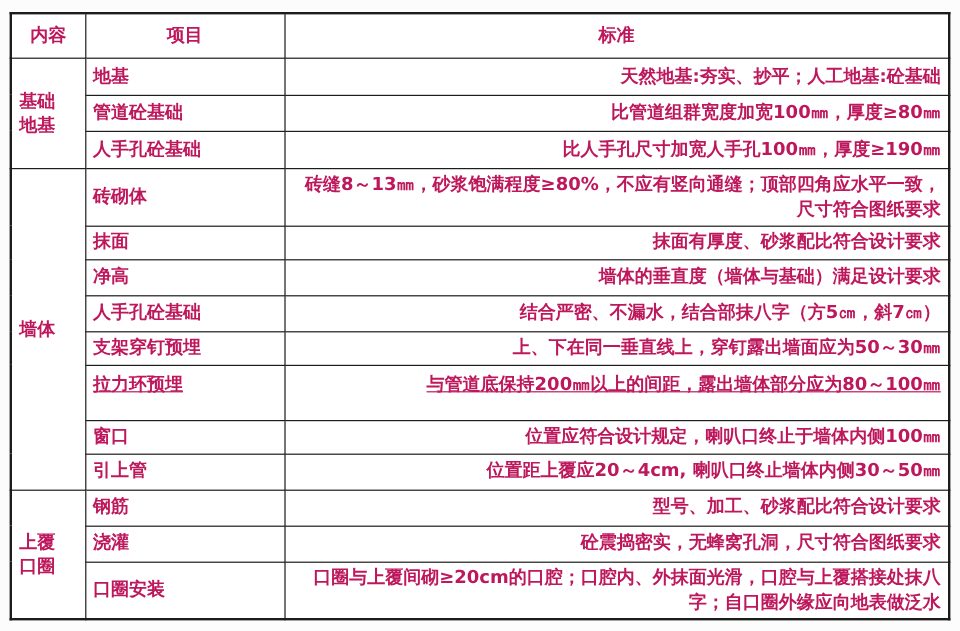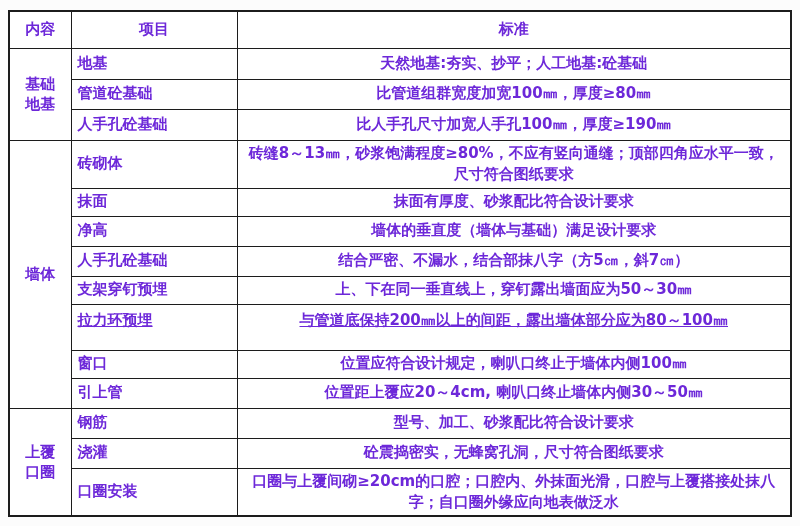--- a/index.html
+++ b/index.html
@@ -16,21 +16,21 @@
     left: 8px;
     top: 10px;
     width: 782px;
   }
   table.standards {
     border-collapse: collapse;
     width: 782px;
     table-layout: fixed;
     background: #ffffff;
     border: 2px solid #1c1c1c;
-    color: #6d28d9;
+    color: #be185d;
     font-weight: bold;
     font-size: 15px;
     line-height: 1.42;
   }
   table.standards td, table.standards th {
     border: 1.5px solid #1c1c1c;
     padding: 2px 6px;
     vertical-align: middle;
     box-sizing: border-box;
     overflow: hidden;
@@ -38,31 +38,31 @@
   col.c-content  { width: 62px;  }
   col.c-item     { width: 166px; }
   col.c-standard { width: 554px; }
   th.h-cell {
     text-align: center;
     font-weight: bold;
     height: 37px;
     font-size: 15px;
   }
   td.content-cell {
-    text-align: center;
+    text-align: left;
     white-space: pre-line;
     padding: 2px 4px;
     line-height: 1.35;
   }
   td.item-cell {
     text-align: left;
     padding-left: 10px;
   }
   td.standard-cell {
-    text-align: center;
+    text-align: right;
     padding-left: 7px;
     padding-right: 8px;
   }
   tr.r-std   { height: 30px; }
   tr.r-h47   { height: 31px; }
   tr.r-tall2 { height: 48px; }
   tr.r-tall  { height: 46px; text-decoration: underline; }
   tr.r-short { height: 28px; }
   tr.valign-top td.item-cell,
   tr.valign-top td.standard-cell {

